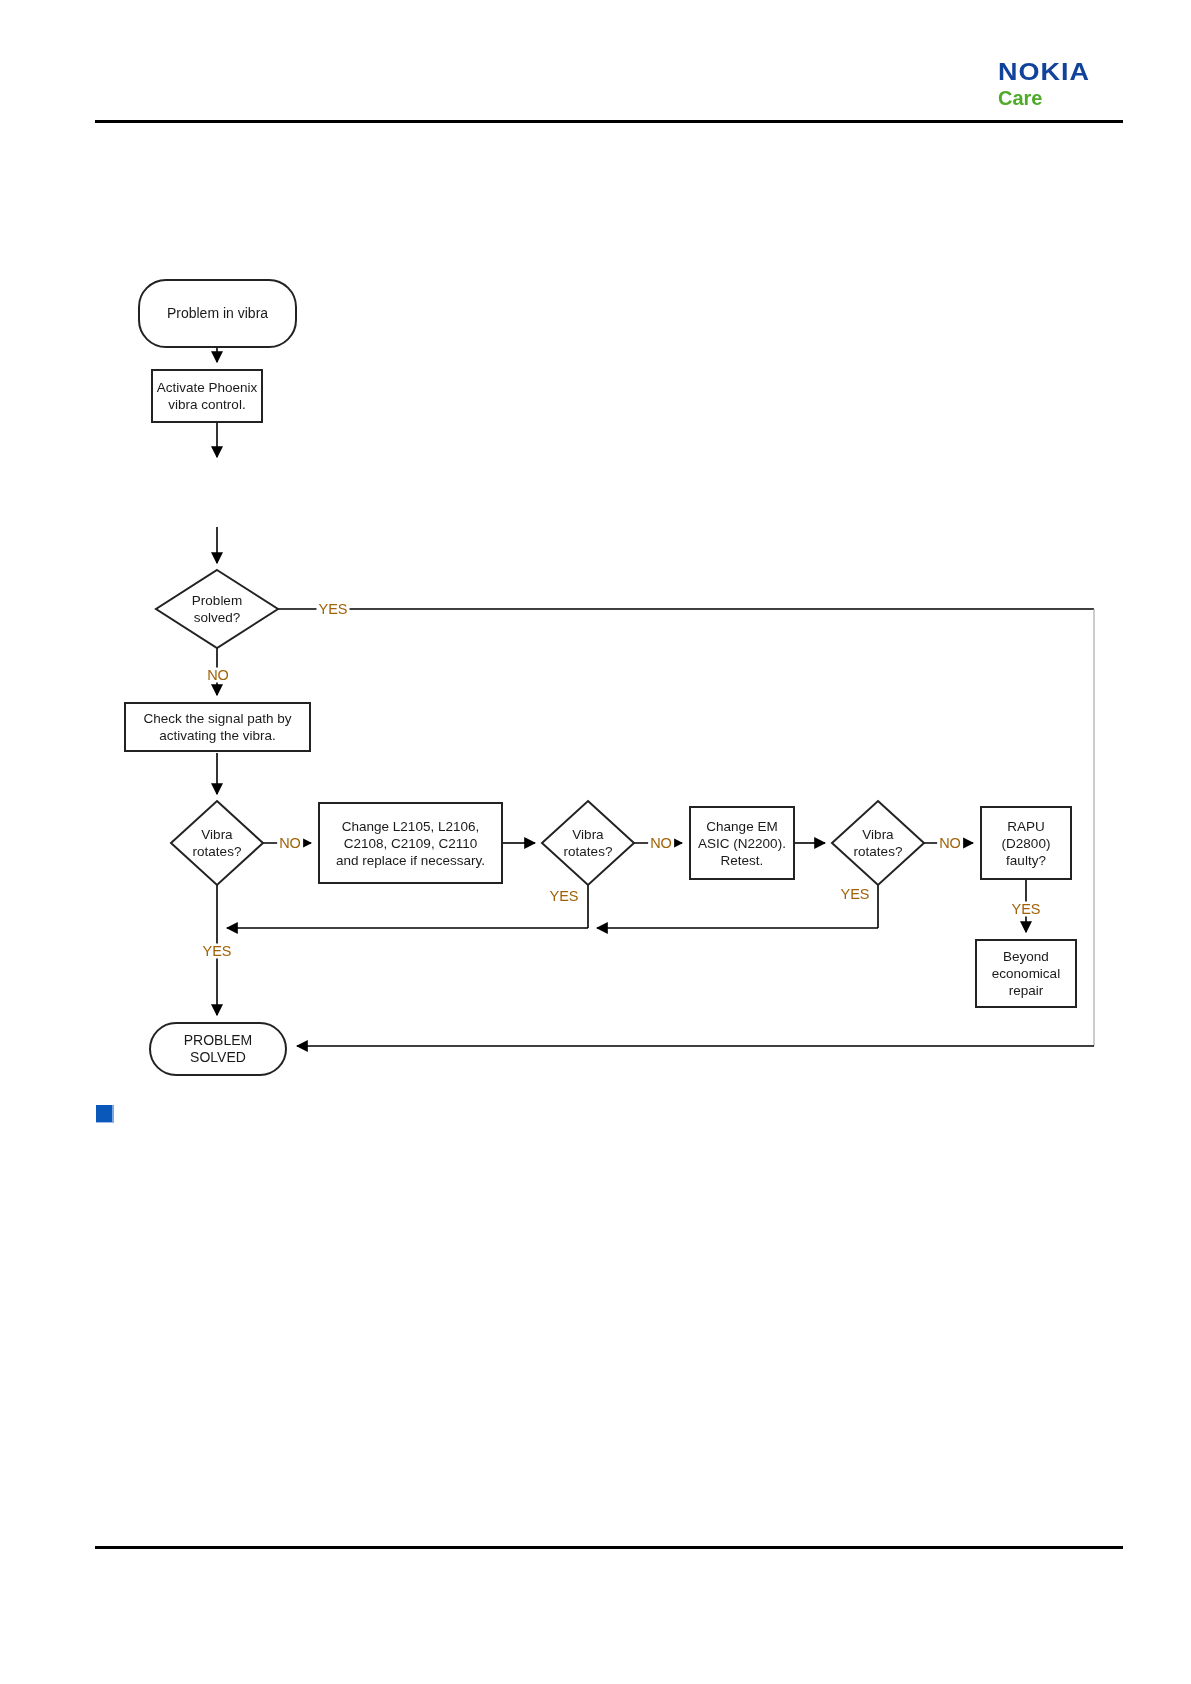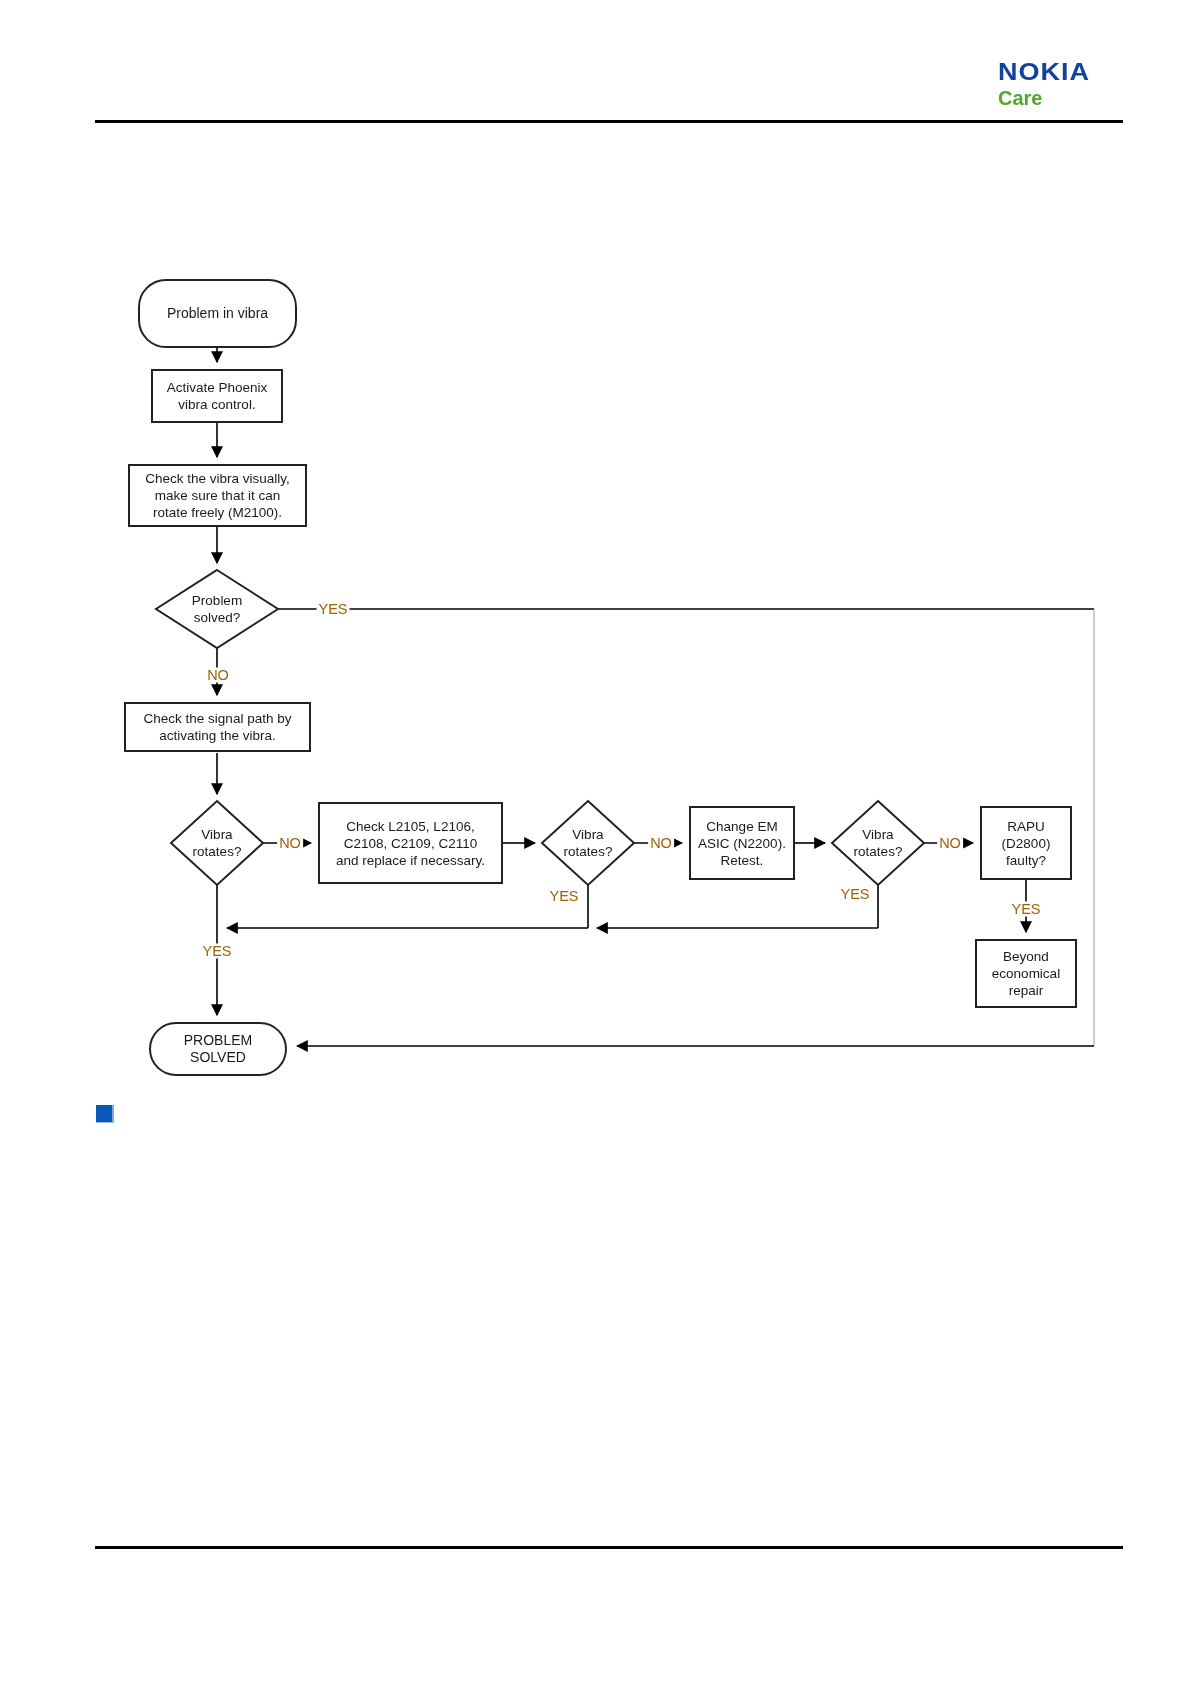--- a/index.html
+++ b/index.html
@@ -75,31 +75,28 @@
     <g stroke="#222" stroke-width="2" fill="#fff">
       <polygon points="217,570 278,609 217,648 156,609"></polygon>
       <polygon points="217,801 263,843 217,885 171,843"></polygon>
       <polygon points="588,801 634,843 588,885 542,843"></polygon>
       <polygon points="878,801 924,843 878,885 832,843"></polygon>
     </g>
   </svg>
 
   <div class="node oval" style="left:138px;top:279px;width:159px;height:69px;">Problem in vibra</div>
 
-  <div class="node" style="left:151px;top:369px;width:132px;height:54px;">Activate Phoenix
+  <div class="node" style="left:151px;top:369px;width:112px;height:54px;">Activate Phoenix
 vibra control.</div>
 
-  <div class="node" style="left:128px;top:464px;width:179px;height:63px;">Check the vibra visually,
-make sure that it can
-rotate freely (M2100).</div>
 
   <div class="node" style="left:124px;top:702px;width:187px;height:50px;">Check the signal path by
 activating the vibra.</div>
 
-  <div class="node" style="left:318px;top:802px;width:185px;height:82px;">Check L2105, L2106,
+  <div class="node" style="left:318px;top:802px;width:185px;height:82px;">Change L2105, L2106,
 C2108, C2109, C2110
 and replace if necessary.</div>
 
   <div class="node" style="left:689px;top:806px;width:106px;height:74px;">Change EM
 ASIC (N2200).
 Retest.</div>
 
   <div class="node" style="left:980px;top:806px;width:92px;height:74px;">RAPU
 (D2800)
 faulty?</div>

